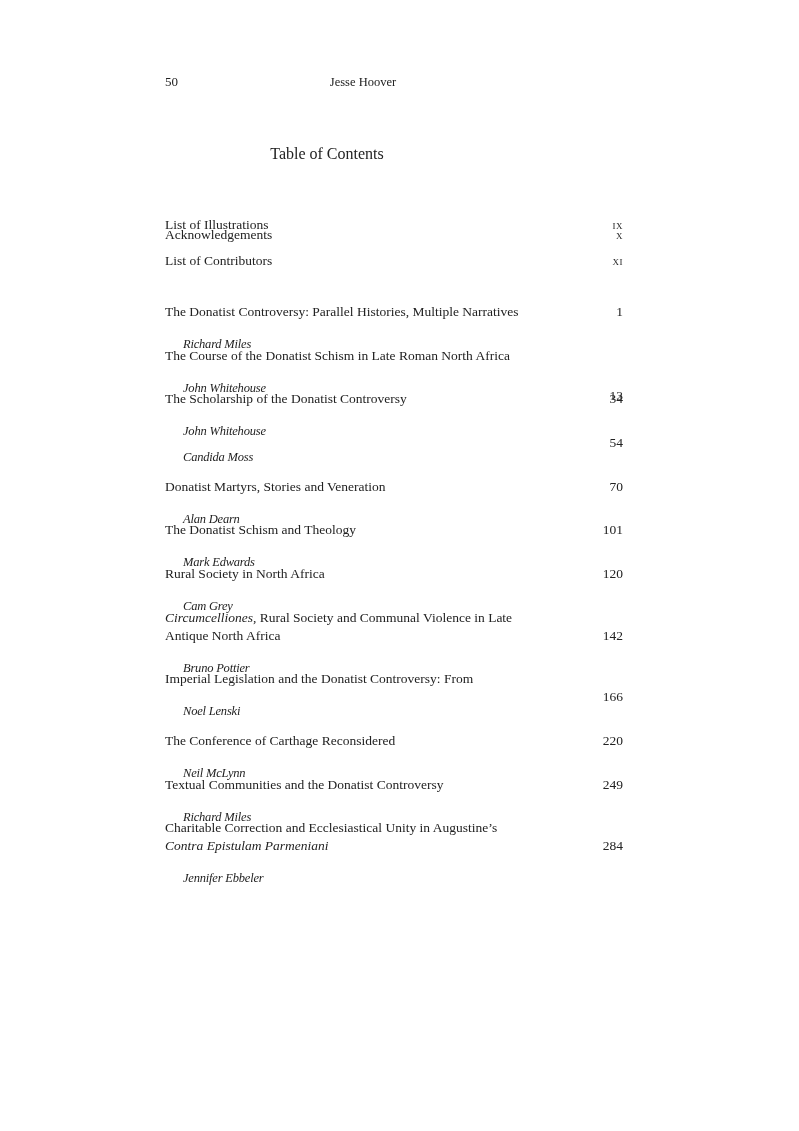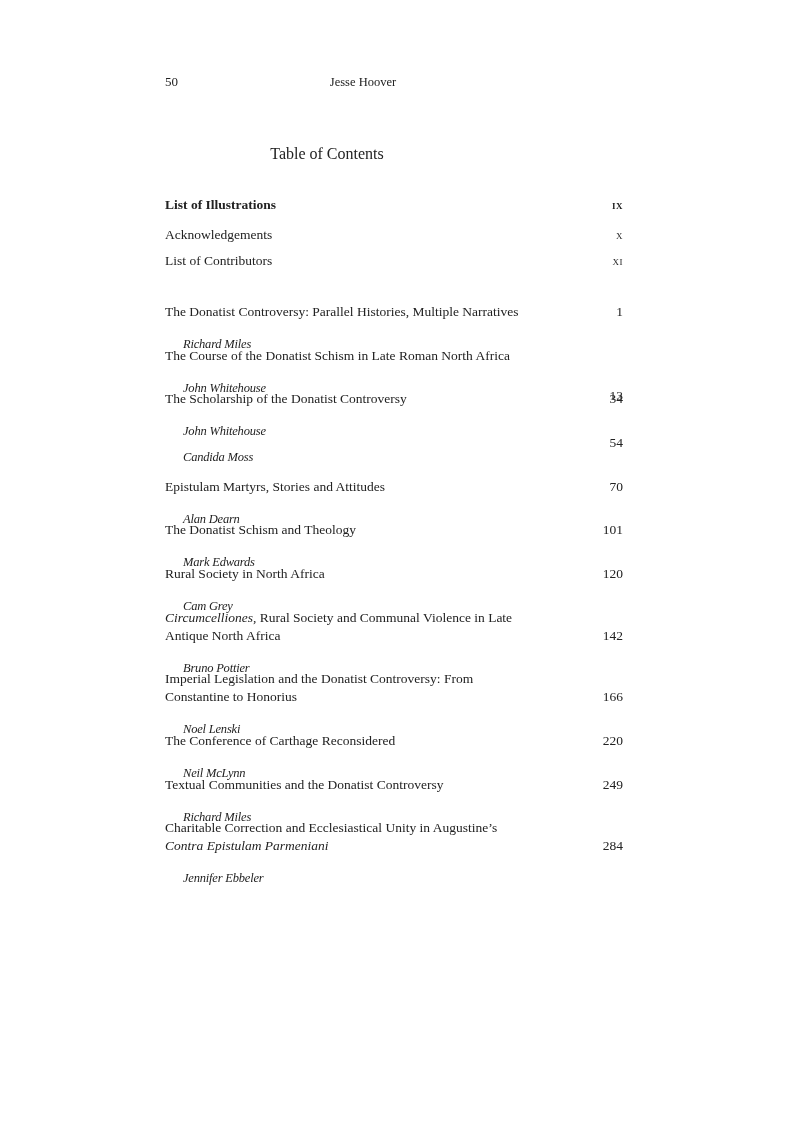--- a/index.html
+++ b/index.html
@@ -19,21 +19,21 @@
 </head>
 <body>
 
 <div>
 
   <span class="abs folio">50</span>
   <span class="abs running-head">Jesse Hoover</span>
 
   <span class="abs toc-title">Table of Contents</span>
 
-  <div class="row" style="top:196px;font-weight:bold;">
+  <div class="row" style="top:216px;">
     <span class="title">List of Illustrations</span>
     <span class="page sc" style="top:0;">IX</span>
   </div>
   <div class="row" style="top:226px;">
     <span class="title">Acknowledgements</span>
     <span class="page sc" style="top:0;">X</span>
   </div>
   <div class="row" style="top:252px;">
     <span class="title">List of Contributors</span>
     <span class="page sc" style="top:0;">XI</span>
@@ -52,21 +52,21 @@
   <div class="row" style="top:390px;">
     <span class="title">The Scholarship of the Donatist Controversy</span>
     <span class="author">John Whitehouse</span>
     <span class="page" style="top:0;">34</span>
   </div>
   <div class="row" style="top:434px;">
     <span class="author">Candida Moss</span>
     <span class="page" style="top:0;">54</span>
   </div>
   <div class="row" style="top:478px;">
-    <span class="title">Epistulam Martyrs, Stories and Attitudes</span>
+    <span class="title">Donatist Martyrs, Stories and Veneration</span>
     <span class="author">Alan Dearn</span>
     <span class="page" style="top:0;">70</span>
   </div>
   <div class="row" style="top:521px;">
     <span class="title">The Donatist Schism and Theology</span>
     <span class="author">Mark Edwards</span>
     <span class="page" style="top:0;">101</span>
   </div>
   <div class="row" style="top:565px;">
     <span class="title">Rural Society in North Africa</span>
@@ -74,21 +74,20 @@
     <span class="page" style="top:0;">120</span>
   </div>
   <div class="row" style="top:609px;">
     <span class="title"><span class="it">Circumcelliones</span><span>, Rural Society and Communal Violence in Late</span></span>
     <span class="title">Antique North Africa</span>
     <span class="author">Bruno Pottier</span>
     <span class="page" style="top:18px;">142</span>
   </div>
   <div class="row" style="top:670px;">
     <span class="title">Imperial Legislation and the Donatist Controversy: From</span>
-    <span class="title">Constantine to Honorius</span>
     <span class="author">Noel Lenski</span>
     <span class="page" style="top:18px;">166</span>
   </div>
   <div class="row" style="top:732px;">
     <span class="title">The Conference of Carthage Reconsidered</span>
     <span class="author">Neil McLynn</span>
     <span class="page" style="top:0;margin-left:18px;">220</span>
   </div>
   <div class="row" style="top:776px;">
     <span class="title">Textual Communities and the Donatist Controversy</span>

